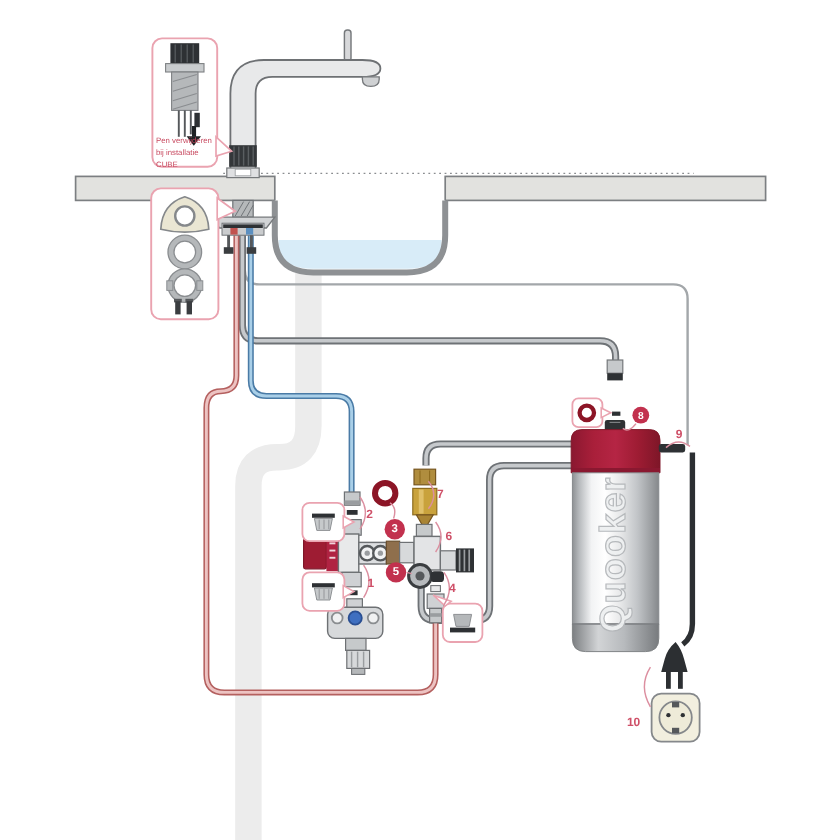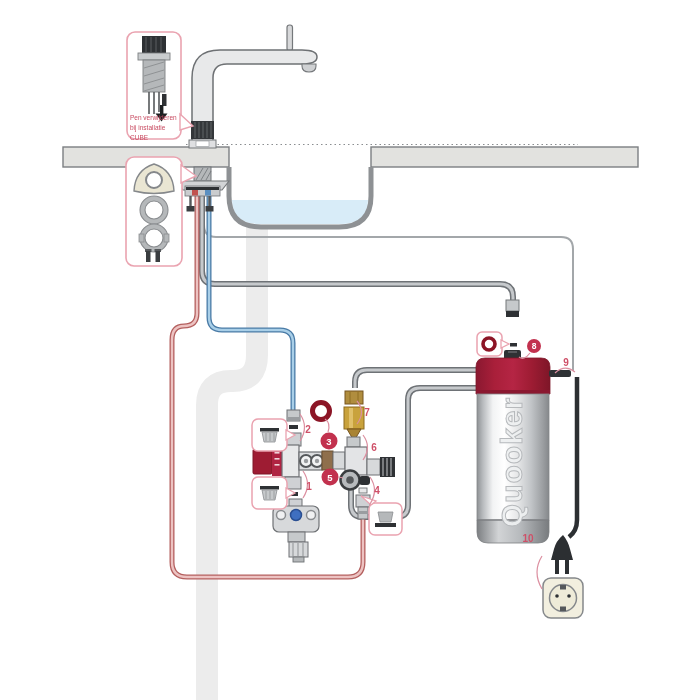--- a/index.html
+++ b/index.html
@@ -327,16 +327,16 @@
 
 <div class="lbl" style="left:309px;top:487px;">1</div>
 <div class="lbl" style="left:308px;top:430px;">2</div>
 <div class="lblc" style="left:329px;top:441px;">3</div>
 <div class="lbl" style="left:377px;top:491px;">4</div>
 <div class="lblc" style="left:330px;top:477px;">5</div>
 <div class="lbl" style="left:374px;top:448px;">6</div>
 <div class="lbl" style="left:367px;top:413px;">7</div>
 <div class="lblc small" style="left:534px;top:346px;">8</div>
 <div class="lbl" style="left:566px;top:363px;">9</div>
-<div class="lbl" style="left:528px;top:539px;">10</div>
+<div class="lbl" style="left:528px;top:603px;">10</div>
 
 <div class="brand">Quooker</div>
 </div>
 
 </body></html>

